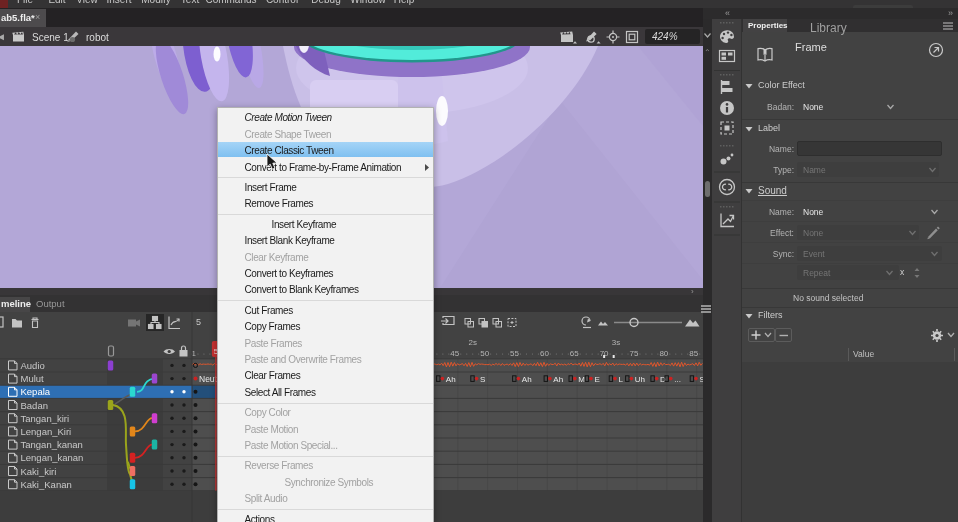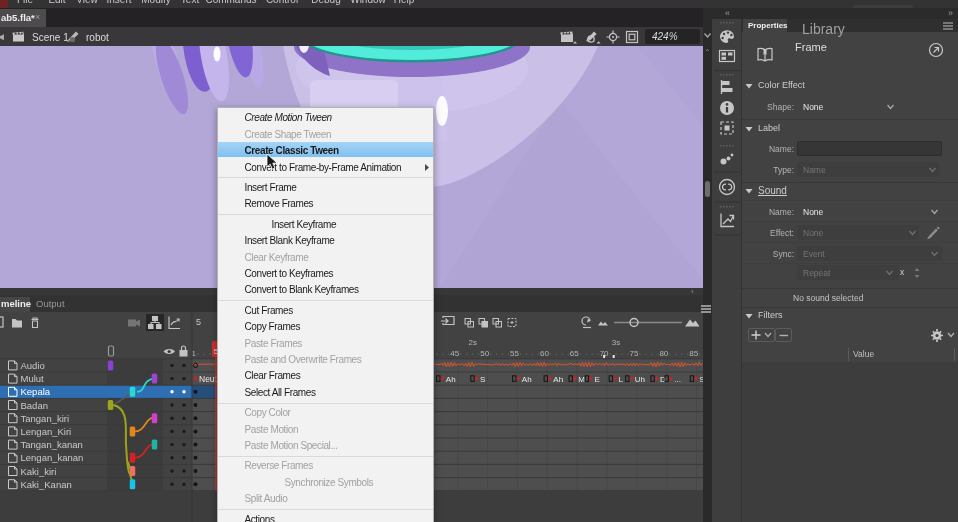--- a/index.html
+++ b/index.html
@@ -483,39 +483,39 @@
             <path d="M-4 4 L1 -1 L3.5 1.5 L6.5 -4.5"></path>
             <path d="M2.5 -4.5 h4 v4" fill="none"></path>
           </g>
 <path d="M2 216 H28" stroke="#333" stroke-width="1"></path>
 </svg>
 </div>
 <div class="abs" style="left:30px;top:0;width:216px;height:503px;background:#424242;">
 <div class="abs" style="left:0;top:0;width:216px;height:13px;background:#302f30;"></div>
 <div class="abs" style="left:1px;top:0;width:44px;height:13px;background:#434243;"></div>
 <div class="abs" style="left:6px;top:2px;font-size:8px;font-weight:bold;color:#f0f0f0;">Properties</div>
-<div class="abs" style="left:60px;top:2px;font-size:14px;color:#a0a0a0;">Library</div>
+<div class="abs" style="left:68px;top:2px;font-size:12px;color:#a0a0a0;">Library</div>
 <svg class="abs" style="left:200px;top:2px;" width="12" height="10">
           <path d="M1 2 h10 M1 5 h10 M1 8 h10" stroke="#c0c0c0" stroke-width="1.2"></path>
         </svg>
 <div class="abs" style="left:53px;top:22px;font-size:11px;color:#dedede;">Frame</div>
 <svg class="abs" style="left:14px;top:28px;" width="18" height="16" viewBox="0 0 18 16">
 <path d="M9 3 C7 1.2 4.5 1 2 1.6 V13 C4.5 12.4 7 12.6 9 14 C11 12.6 13.5 12.4 16 13 V1.6 C13.5 1 11 1.2 9 3 Z" fill="none" stroke="#c9c9c9" stroke-width="1.2"></path>
 <path d="M9 3 V14" stroke="#c9c9c9" stroke-width="1.2"></path>
 <path d="M7.5 2 V8 L9 6.5 L10.5 8 V2.4" fill="#c9c9c9"></path>
 </svg>
 <svg class="abs" style="left:186px;top:23px;" width="16" height="16" viewBox="0 0 16 16">
 <circle cx="8" cy="8" r="6.5" fill="none" stroke="#c9c9c9" stroke-width="1.2"></circle>
 <path d="M5.5 10.5 L10.5 5.5 M6.5 5.5 h4 v4" stroke="#c9c9c9" stroke-width="1.2" fill="none"></path>
 </svg>
 <svg class="abs" style="left:3px;top:63px;" width="8" height="8">
           <path d="M0.5 2 L7.5 2 L4 6.5 Z" fill="#c9c9c9"></path>
         </svg>
 <div class="abs" style="left:16px;top:61px;font-size:9px;color:#cccccc;">Color Effect</div>
-<div class="abs" style="left:24px;top:82.5px;width:28px;text-align:right;font-size:8.5px;color:#b4b4b4;">Shape:</div>
+<div class="abs" style="left:24px;top:82.5px;width:28px;text-align:right;font-size:8.5px;color:#b4b4b4;">Badan:</div>
 <div class="abs" style="left:61px;top:82.5px;font-size:8.5px;color:#e8e8e8;">None</div>
 <svg class="abs" style="left:144px;top:84px;" width="9" height="8">
           <path d="M1.5 2 L4.5 5.5 L7.5 2" stroke="#a8a8a8" stroke-width="1.3" fill="none"></path>
         </svg>
 <div class="abs" style="left:0;top:99.5px;width:216px;height:1px;background:#383838;"></div>
 <svg class="abs" style="left:3px;top:106px;" width="8" height="8">
           <path d="M0.5 2 L7.5 2 L4 6.5 Z" fill="#c9c9c9"></path>
         </svg>
 <div class="abs" style="left:16px;top:104px;font-size:9px;color:#cccccc;">Label</div>
 <div class="abs" style="left:17px;top:124.5px;width:35px;text-align:right;font-size:8.5px;color:#b4b4b4;">Name:</div>
@@ -595,21 +595,21 @@
 <div class="abs" style="left:111px;top:330px;font-size:8.5px;color:#c0c0c0;">Value</div>
 <div class="abs" style="left:106px;top:329px;width:1px;height:13px;background:#5a5a5a;"></div>
 <div class="abs" style="left:212px;top:329px;width:1px;height:13px;background:#5a5a5a;"></div>
 <div class="abs" style="left:0;top:343px;width:216px;height:160px;background:#3d3d3d;"></div>
 </div>
 </div>
 <div class="abs" style="left:216.5px;top:107px;width:217.5px;height:415px;background:#f2f2f2;border:1px solid #b2b2b2;border-bottom:none;box-shadow:0 2px 7px rgba(0,0,0,0.35);overflow:hidden;">
 <div class="abs" style="left:27px;top:4.4px;font-size:10px;letter-spacing:-0.4px;color:#1a1a1a;white-space:nowrap;font-style:italic;">Create Motion Tween</div>
 <div class="abs" style="left:27px;top:20.8px;font-size:10px;letter-spacing:-0.4px;color:#a2a2a2;white-space:nowrap;">Create Shape Tween</div>
 <div class="abs" style="left:0;top:34.3px;width:217.5px;height:14.899999999999999px;background:linear-gradient(#a5d4f7,#7fc0f0);"></div>
-<div class="abs" style="left:27px;top:37.2px;font-size:10px;letter-spacing:-0.4px;color:#1a1a1a;white-space:nowrap;font-weight:bold;">Create Classic Tween</div>
+<div class="abs" style="left:27px;top:37.2px;font-size:10px;letter-spacing:-0.4px;color:#1a1a1a;white-space:nowrap;">Create Classic Tween</div>
 <div class="abs" style="left:27px;top:53.6px;font-size:10px;letter-spacing:-0.4px;color:#1a1a1a;white-space:nowrap;">Convert to Frame-by-Frame Animation</div>
 <svg class="abs" style="left:205px;top:55.4px;" width="8" height="9">
         <path d="M2 1 L6 4.5 L2 8 Z" fill="#4a4a4a"></path>
       </svg>
 <div class="abs" style="left:0;top:69.3px;width:217.5px;height:1px;background:#d9d9d9;"></div>
 <div class="abs" style="left:27px;top:74.0px;font-size:10px;letter-spacing:-0.4px;color:#1a1a1a;white-space:nowrap;">Insert Frame</div>
 <div class="abs" style="left:27px;top:90.4px;font-size:10px;letter-spacing:-0.4px;color:#1a1a1a;white-space:nowrap;">Remove Frames</div>
 <div class="abs" style="left:0;top:106.1px;width:217.5px;height:1px;background:#d9d9d9;"></div>
 <div class="abs" style="left:27px;top:110.8px;font-size:10px;letter-spacing:-0.4px;color:#1a1a1a;white-space:nowrap;margin-left:27px;">Insert Keyframe</div>
 <div class="abs" style="left:27px;top:127.2px;font-size:10px;letter-spacing:-0.4px;color:#1a1a1a;white-space:nowrap;">Insert Blank Keyframe</div>

